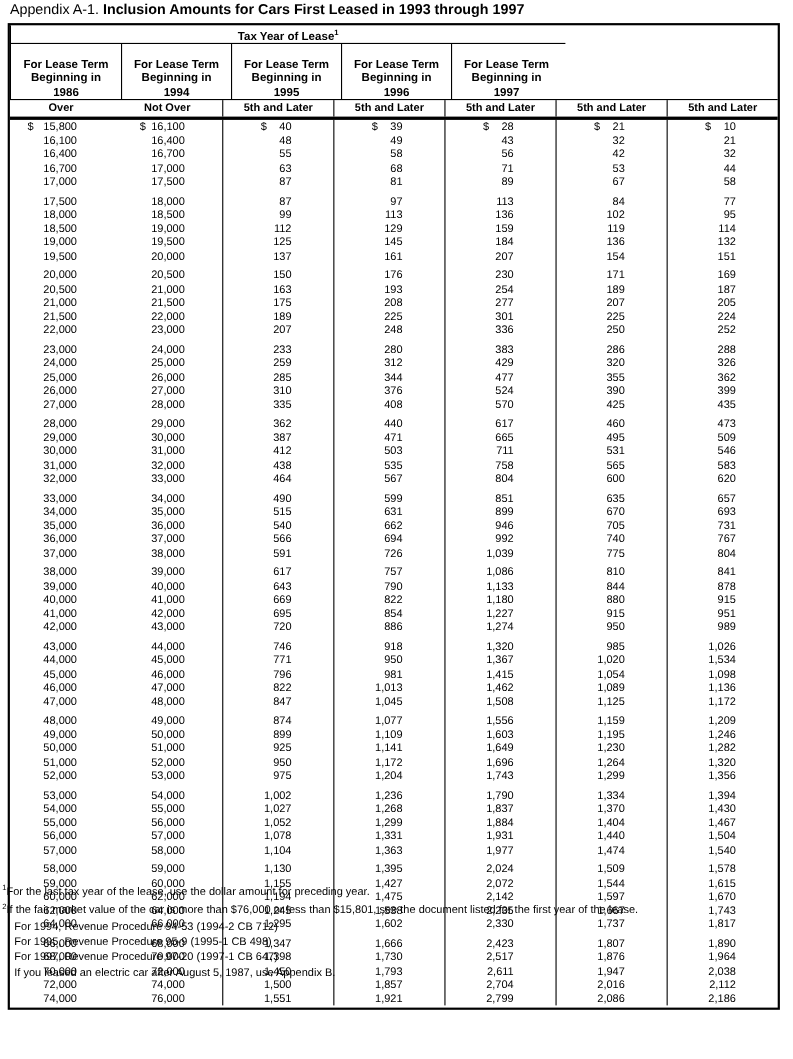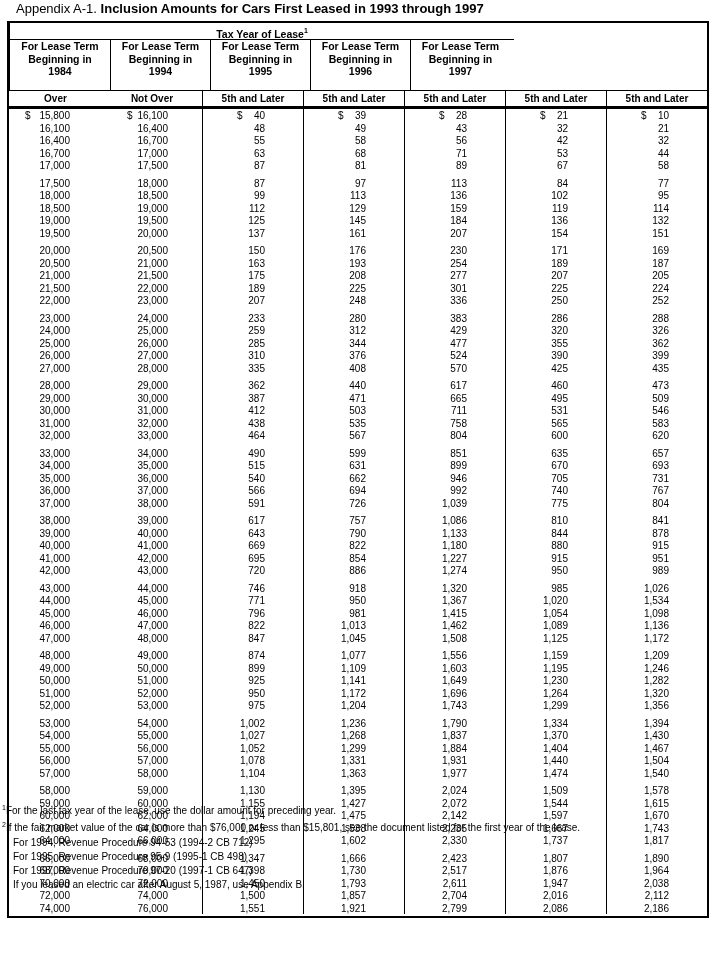--- a/index.html
+++ b/index.html
@@ -1,28 +1,28 @@
 <!DOCTYPE html>
 <html><head>
 <meta charset="utf-8">
 <style>
   html,body{margin:0;padding:0;background:#fff;}
   body{font-family:"Liberation Sans", sans-serif;color:#000;}
   .page{position:relative;width:721px;height:963px;background:#fff;overflow:hidden;}
-  .doc-title{position:absolute;top:1px;left:16px;font-size:13px;white-space:nowrap;}
+  .doc-title{position:absolute;top:1px;left:9px;font-size:13px;white-space:nowrap;}
   .t-prefix{font-weight:normal;}
   .t-main{font-weight:bold;}
   .tbl{position:absolute;top:21px;left:7px;width:698px;border:2px solid #000;}
   .hdr{display:flex;border-bottom:1px solid #000;}
   .fmv-cell{width:193px;display:flex;align-items:center;justify-content:center;font-weight:bold;font-size:10.5px;}
   .hdr-right{border-left:1px solid #000;width:504px;}
   .taxyear{height:16px;line-height:16px;text-align:center;font-weight:bold;font-size:10.5px;border-bottom:1px solid #000;}
   .taxyear sup{font-size:7px;}
   .yearcols{display:flex;}
-  .ylabel{width:100px;height:50px;display:flex;flex-direction:column;align-items:center;justify-content:flex-start;font-weight:bold;font-size:10.5px;line-height:12.5px;text-align:center;}
+  .ylabel{width:100px;height:50px;display:flex;flex-direction:column;align-items:center;justify-content:flex-end;font-weight:bold;font-size:10.5px;line-height:12.5px;text-align:center;}
   .ylabel + .ylabel{border-left:1px solid #000;width:99px;padding-left:0;}
   .subhdr{display:flex;border-bottom:3px solid #000;height:15px;}
   .subhdr .shc{line-height:15px;text-align:center;font-weight:bold;font-size:10px;}
   .sh-over{width:93px;}
   .sh-notover{width:100px;}
   .sh-year{width:100px;border-left:1px solid #000;}
   .tbody{display:flex;padding-bottom:2px;}
   .col{display:flex;flex-direction:column;}
   .c-over{width:93px;}
   .c-notover{width:100px;}
@@ -54,21 +54,21 @@
   <div class="tbl">
     <div class="hdr">
       <div class="hdr-right">
         <div class="taxyear">
           <span>Tax Year of Lease</span><sup>1</sup>
         </div>
         <div class="yearcols" id="year-headers">
             <div class="ylabel">
               <div>For Lease Term</div>
               <div>Beginning in</div>
-              <div>1984</div>
+              <div>1986</div>
             </div>
             <div class="ylabel">
               <div>For Lease Term</div>
               <div>Beginning in</div>
               <div>1994</div>
             </div>
             <div class="ylabel">
               <div>For Lease Term</div>
               <div>Beginning in</div>
               <div>1995</div>

